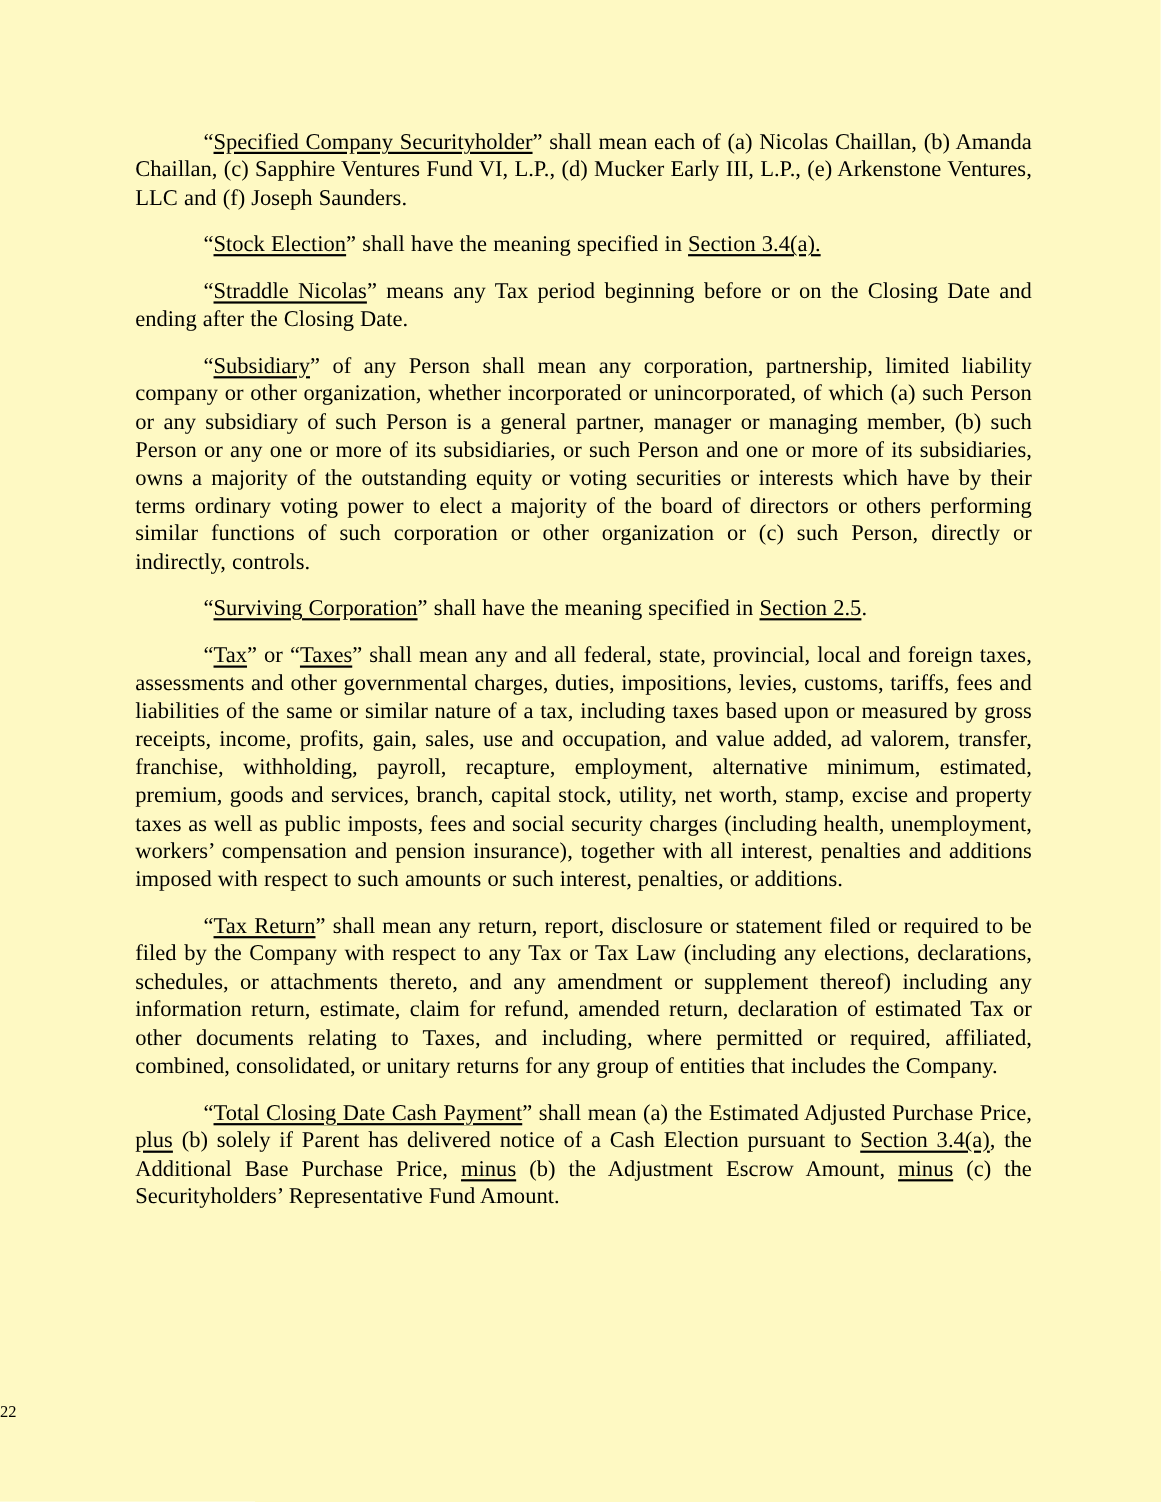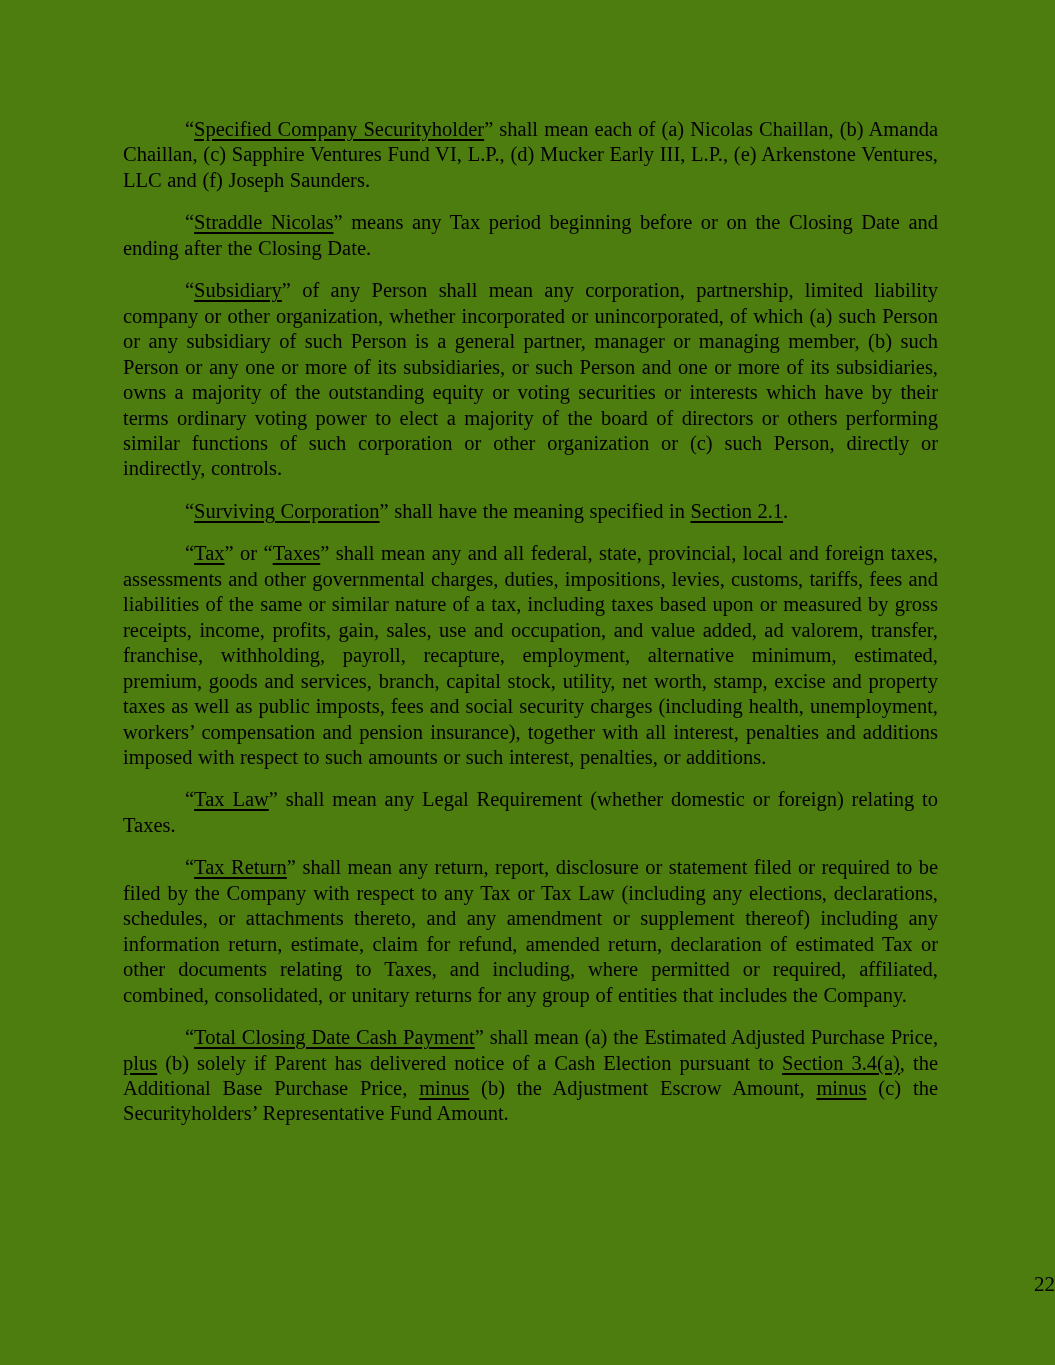--- a/index.html
+++ b/index.html
@@ -11,21 +11,21 @@
     width: 1055px;
     height: 1365px;
     position: relative;
     font-family: "Liberation Serif", serif;
     color: #000000;
     overflow: hidden;
   }
   .page {
     position: absolute;
     inset: 0;
-    background: #4d7c0f;
+    background: #fef9c3;
   }
   .doc-body {
     position: absolute;
     left: 123px;
     top: 117px;
     width: 815px;
   }
   .para {
     font-size: 20.5px;
     line-height: 25.45px;
@@ -36,33 +36,33 @@
   }
   .para .u {
     text-decoration: underline;
     text-underline-offset: 3px;
   }
   .page-number {
     position: absolute;
     top: 1272px;
     left: 0;
     width: 100%;
-    text-align: right;
-    font-size: 21px;
+    text-align: left;
+    font-size: 15px;
     line-height: 25.45px;
   }
 </style>
 </head>
 <body>
 
 <div class="page">
   <div class="doc-body">
       <p class="para"><span>“</span><span class="u">Specified Company Securityholder</span><span>” shall mean each of (a) Nicolas Chaillan, (b) Amanda Chaillan, (c) Sapphire Ventures Fund VI, L.P., (d) Mucker Early III, L.P., (e) Arkenstone Ventures, LLC and (f) Joseph Saunders.</span></p>
+      <p class="para"><span>“</span><span class="u">Stock Election</span><span>” shall have the meaning specified in </span><span class="u">Section 3.4(a).</span></p>
       <p class="para"><span>“</span><span class="u">Straddle Nicolas</span><span>” means any Tax period beginning before or on the Closing Date and ending after the Closing Date.</span></p>
       <p class="para"><span>“</span><span class="u">Subsidiary</span><span>” of any Person shall mean any corporation, partnership, limited liability company or other organization, whether incorporated or unincorporated, of which (a) such Person or any subsidiary of such Person is a general partner, manager or managing member, (b) such Person or any one or more of its subsidiaries, or such Person and one or more of its subsidiaries, owns a majority of the outstanding equity or voting securities or interests which have by their terms ordinary voting power to elect a majority of the board of directors or others performing similar functions of such corporation or other organization or (c) such Person, directly or indirectly, controls.</span></p>
-      <p class="para"><span>“</span><span class="u">Surviving Corporation</span><span>” shall have the meaning specified in </span><span class="u">Section 2.1</span><span>.</span></p>
+      <p class="para"><span>“</span><span class="u">Surviving Corporation</span><span>” shall have the meaning specified in </span><span class="u">Section 2.5</span><span>.</span></p>
       <p class="para"><span>“</span><span class="u">Tax</span><span>” or “</span><span class="u">Taxes</span><span>” shall mean any and all federal, state, provincial, local and foreign taxes, assessments and other governmental charges, duties, impositions, levies, customs, tariffs, fees and liabilities of the same or similar nature of a tax, including taxes based upon or measured by gross receipts, income, profits, gain, sales, use and occupation, and value added, ad valorem, transfer, franchise, withholding, payroll, recapture, employment, alternative minimum, estimated, premium, goods and services, branch, capital stock, utility, net worth, stamp, excise and property taxes as well as public imposts, fees and social security charges (including health, unemployment, workers’ compensation and pension insurance), together with all interest, penalties and additions imposed with respect to such amounts or such interest, penalties, or additions.</span></p>
-      <p class="para"><span>“</span><span class="u">Tax Law</span><span>” shall mean any Legal Requirement (whether domestic or foreign) relating to Taxes.</span></p>
       <p class="para"><span>“</span><span class="u">Tax Return</span><span>” shall mean any return, report, disclosure or statement filed or required to be filed by the Company with respect to any Tax or Tax Law (including any elections, declarations, schedules, or attachments thereto, and any amendment or supplement thereof) including any information return, estimate, claim for refund, amended return, declaration of estimated Tax or other documents relating to Taxes, and including, where permitted or required, affiliated, combined, consolidated, or unitary returns for any group of entities that includes the Company.</span></p>
       <p class="para"><span>“</span><span class="u">Total Closing Date Cash Payment</span><span>” shall mean (a) the Estimated Adjusted Purchase Price, </span><span class="u">plus</span><span> (b) solely if Parent has delivered notice of a Cash Election pursuant to </span><span class="u">Section 3.4(a)</span><span>, the Additional Base Purchase Price, </span><span class="u">minus</span><span> (b) the Adjustment Escrow Amount, </span><span class="u">minus</span><span> (c) the Securityholders’ Representative Fund Amount.</span></p>
     </div>
   <div class="page-number">22</div>
 </div>
 
 </body></html>

